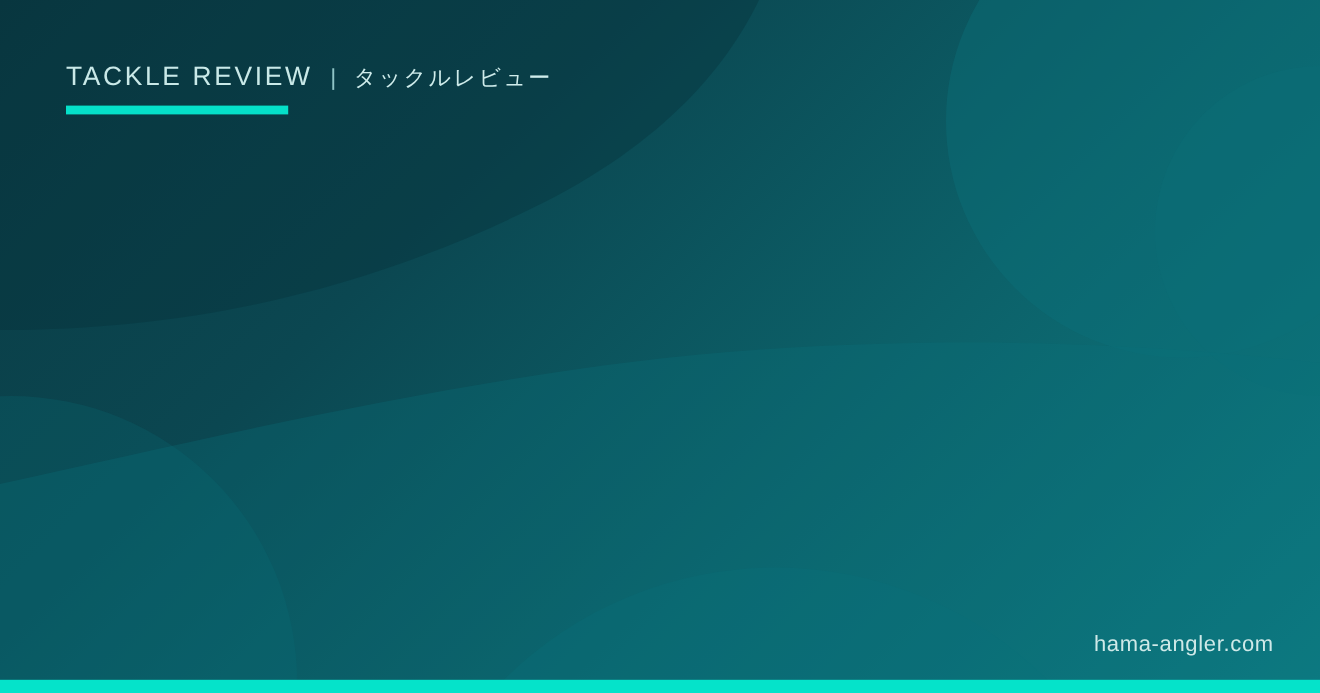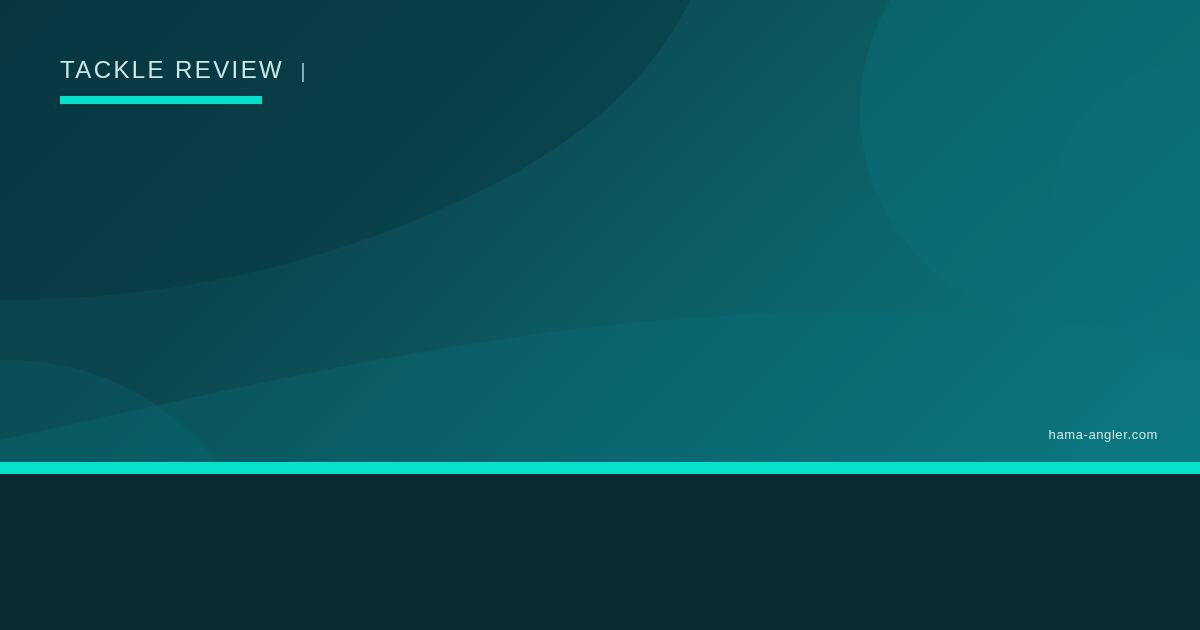--- a/index.html
+++ b/index.html
@@ -8,21 +8,21 @@
     padding: 0;
     background: #0a2a30;
   }
   body {
     font-family: "Liberation Sans", "DejaVu Sans", sans-serif;
   }
 
   .card {
     position: relative;
     width: 1200px;
-    height: 474px;
+    height: 630px;
     overflow: hidden;
     background: linear-gradient(135deg, #0a3b44 0%, #0b4751 32%, #0c6169 62%, #0d7d84 100%);
   }
 
   
   .bg-layer {
     position: absolute;
     inset: 0;
     overflow: hidden;
   }
@@ -140,21 +140,21 @@
     font-weight: bold;
     color: #ffffff;
     letter-spacing: 1px;
     text-shadow: 3px 3px 0 rgba(2, 28, 33, 0.62);
   }
 
   .site {
     position: absolute;
     right: 42px;
     bottom: 32px;
-    font-size: 13px;
+    font-size: 20px;
     letter-spacing: 0.6px;
     color: #cfe9e8;
     font-weight: 400;
     margin-top: 26px;
   }
 </style>
 </head>
 <body>
 
 <div class="card">
@@ -169,20 +169,21 @@
       <path d="M0 440 C 220 392, 470 330, 720 316 C 930 304, 1090 318, 1200 330 L 1200 630 L 0 630 Z" fill="#0b7079" opacity="0.30"></path>
       <path d="M0 300 C 180 300, 330 262, 470 196 C 600 136, 660 62, 690 0 L 0 0 Z" fill="#072f38" opacity="0.34"></path>
     </svg>
   </div>
 
   <div class="content">
 
     <div class="eyebrow">
       <span class="eyebrow-en">TACKLE REVIEW</span>
       <span class="eyebrow-sep">|</span>
+      <span class="eyebrow-ja">タックルレビュー</span>
     </div>
 
     <div class="eyebrow-rule"></div>
 
 
     <div class="site">hama-angler.com</div>
   </div>
 
   <div class="bottom-bar"></div>
 </div>

